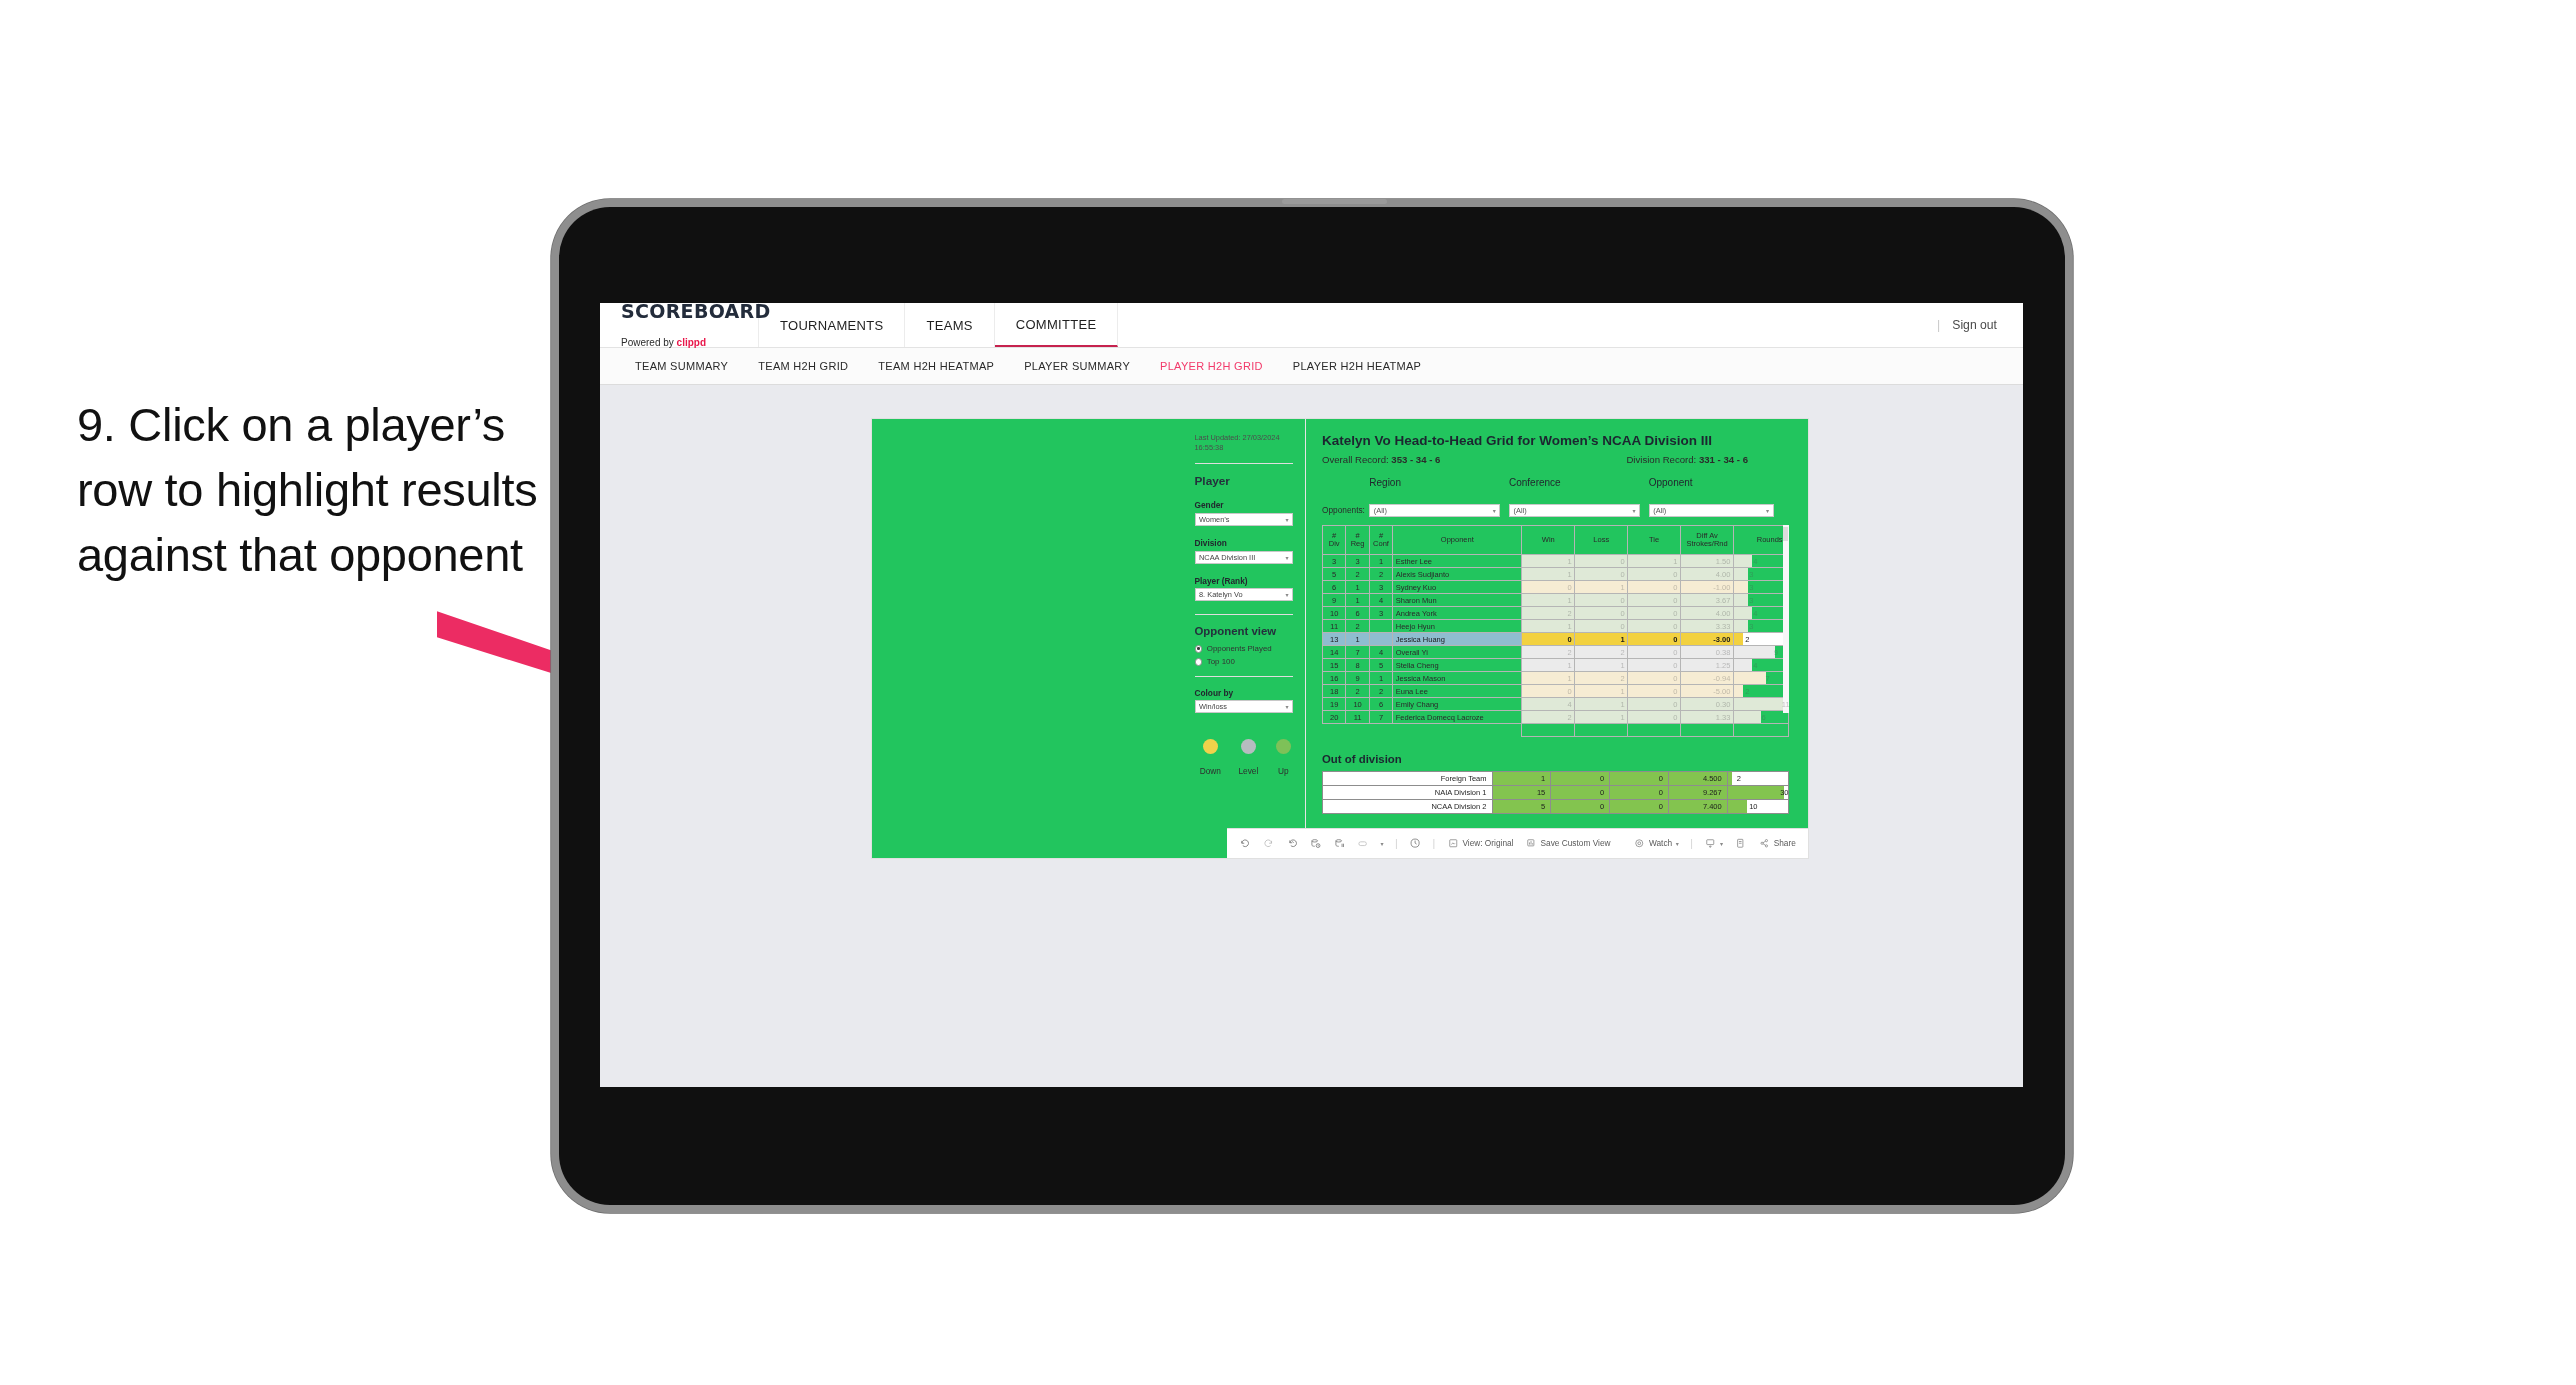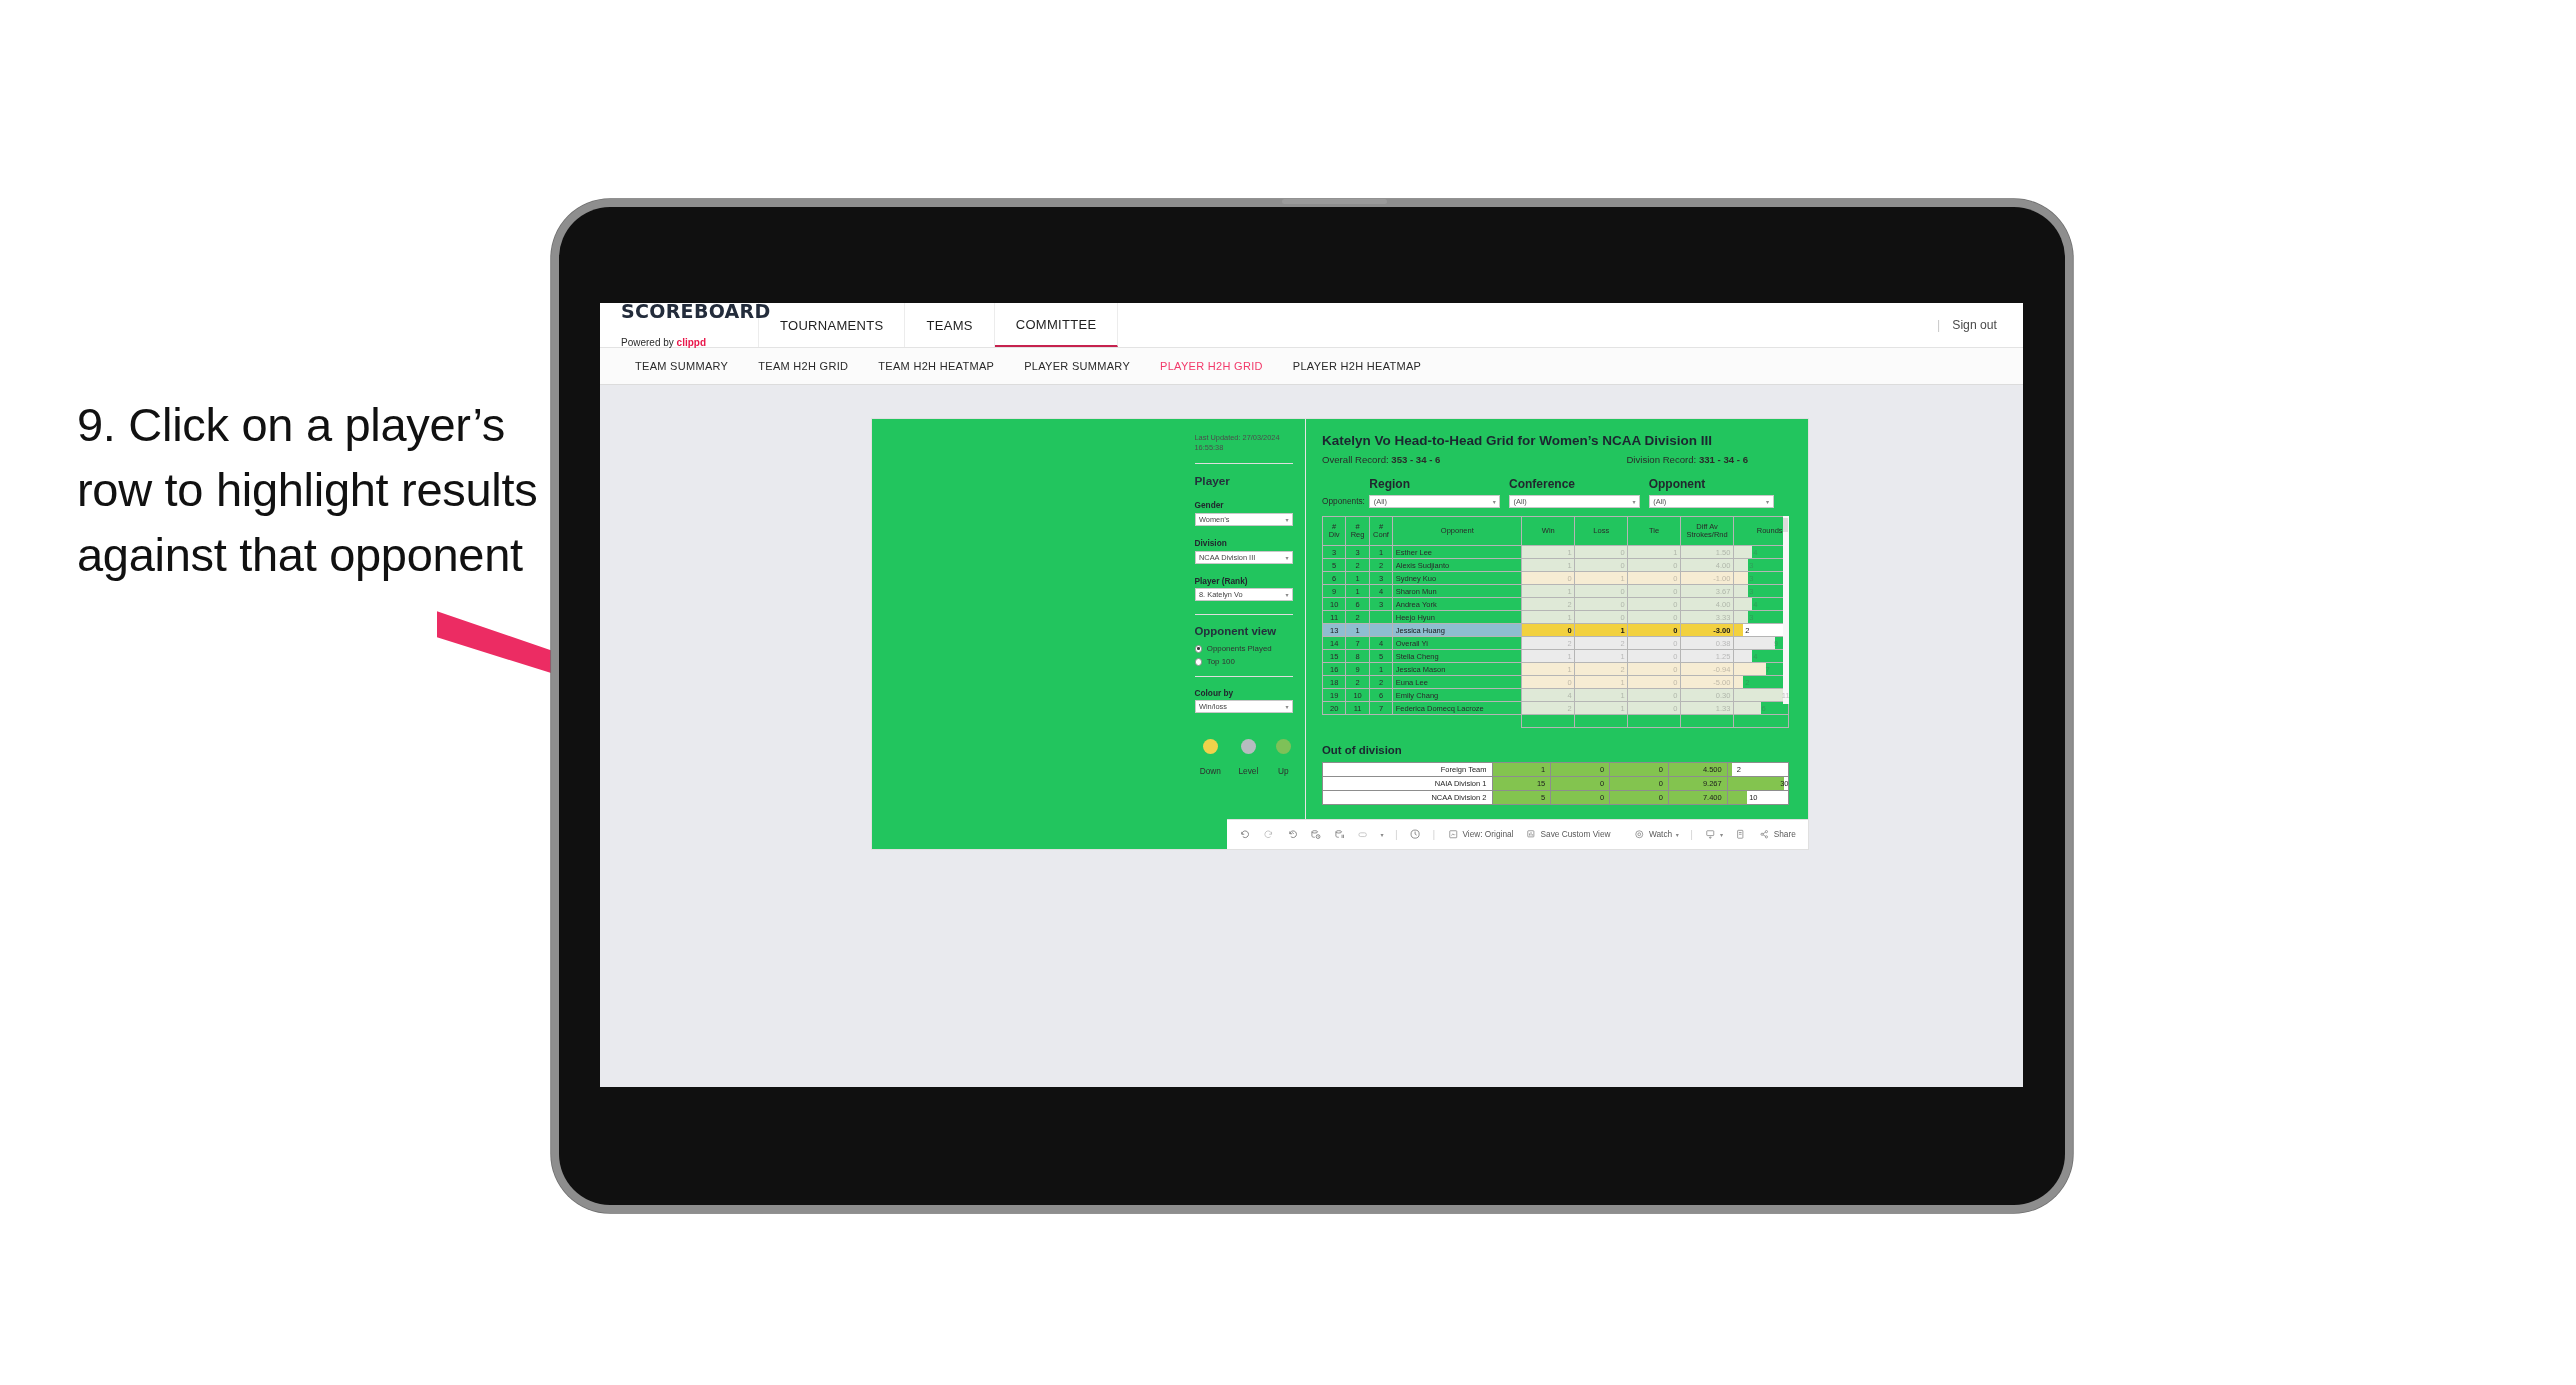--- a/index.html
+++ b/index.html
@@ -116,21 +116,21 @@
   
   .viz { flex: 1; padding: 14px 19px 0 15.7px; }
   .viz-title { font-size: 13.5px; color: #1c2630; font-weight: 600; margin-bottom: 6.1px; }
   .rec-row { display: flex; font-size: 9.6px; color: #2b2b2b; margin-bottom: 12.2px; }
   .rec-row b { font-weight: 700; }
   .rec2 { margin-left: 186px; }
 
   .opp-filters { display: flex; align-items: flex-end; gap: 0; margin-bottom: 7.9px; }
   .opp-label { font-size: 8.3px; color: #2b2b2b; padding-bottom: 2.6px; margin-right: 4.4px; }
   .ff { margin-right: 8.7px; }
-  .ff-l { font-size: 12px; font-weight: 700; color: #21272e; margin-bottom: 4px; }
+  .ff-l { font-size: 10px; font-weight: 400; color: #21272e; margin-bottom: 16px; }
   .ff-sel {
     height: 13px; border: 0.9px solid #c8c8c8; background: #fff; display: flex;
     align-items: center; justify-content: space-between; padding: 0 3.5px;
     font-size: 7.4px; color: #555; cursor: pointer;
   }
   .ff1 .ff-sel { width: 131px; }
   .ff2 .ff-sel { width: 131px; }
   .ff3 .ff-sel { width: 125px; }
 
   

